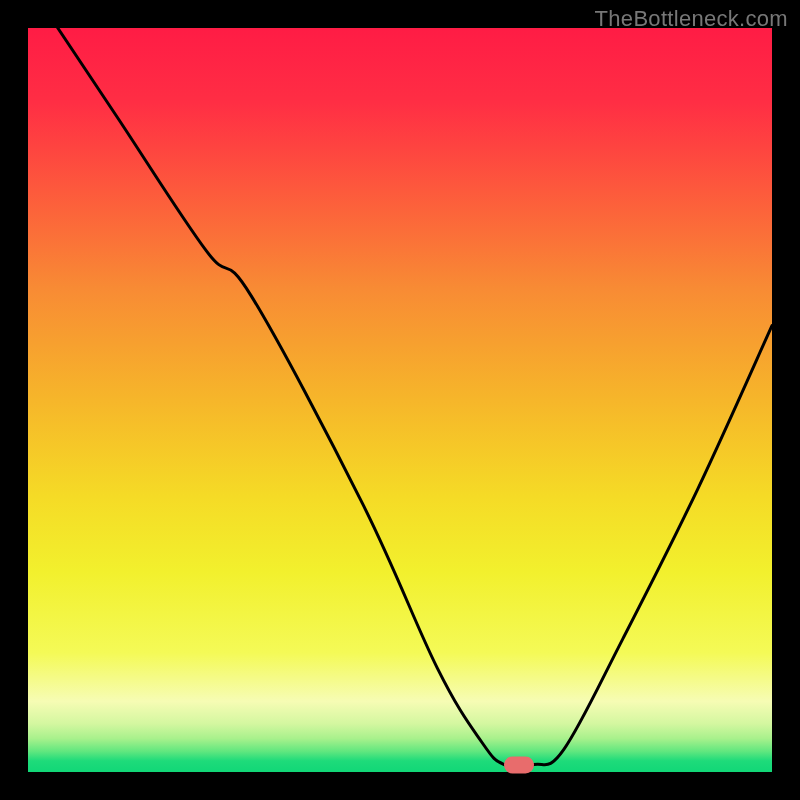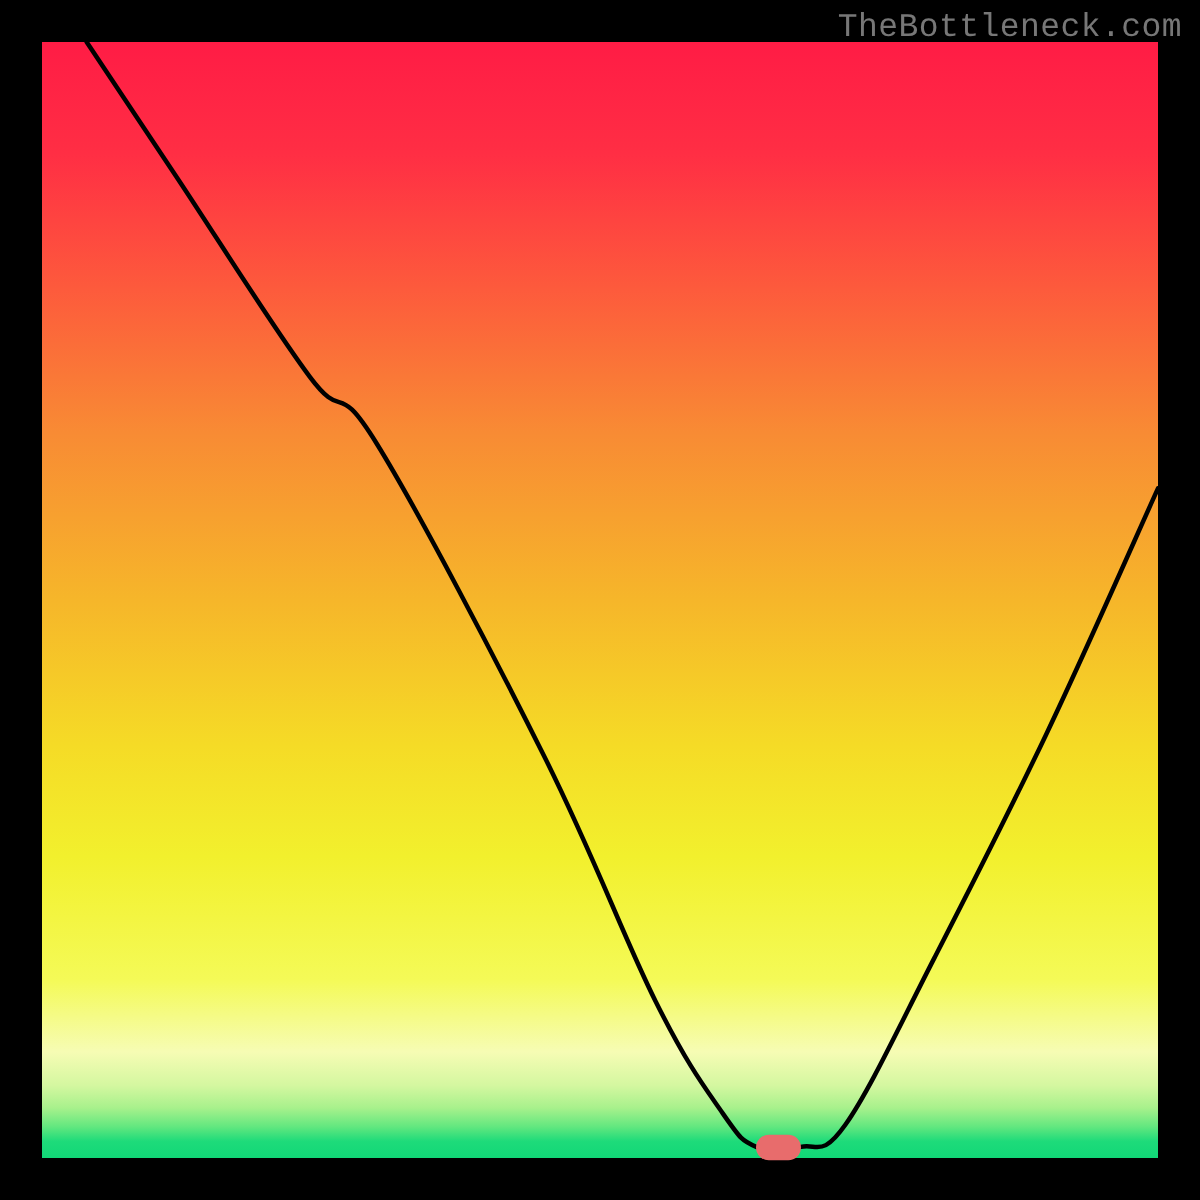--- a/index.html
+++ b/index.html
@@ -8,21 +8,21 @@
     width: 800px;
     height: 800px;
     background: #000000;
     overflow: hidden;
   }
   .watermark {
     position: absolute;
     top: 6px;
     right: 12px;
     color: #777777;
-    font-family: Liberation Mono, monospace;
+    font-family: Liberation Sans, sans-serif;
     font-size: 22px;
     font-weight: 500;
     letter-spacing: 0.3px;
     z-index: 5;
   }
   .frame {
     position: absolute;
     left: 28px;
     top: 28px;
     width: 744px;

